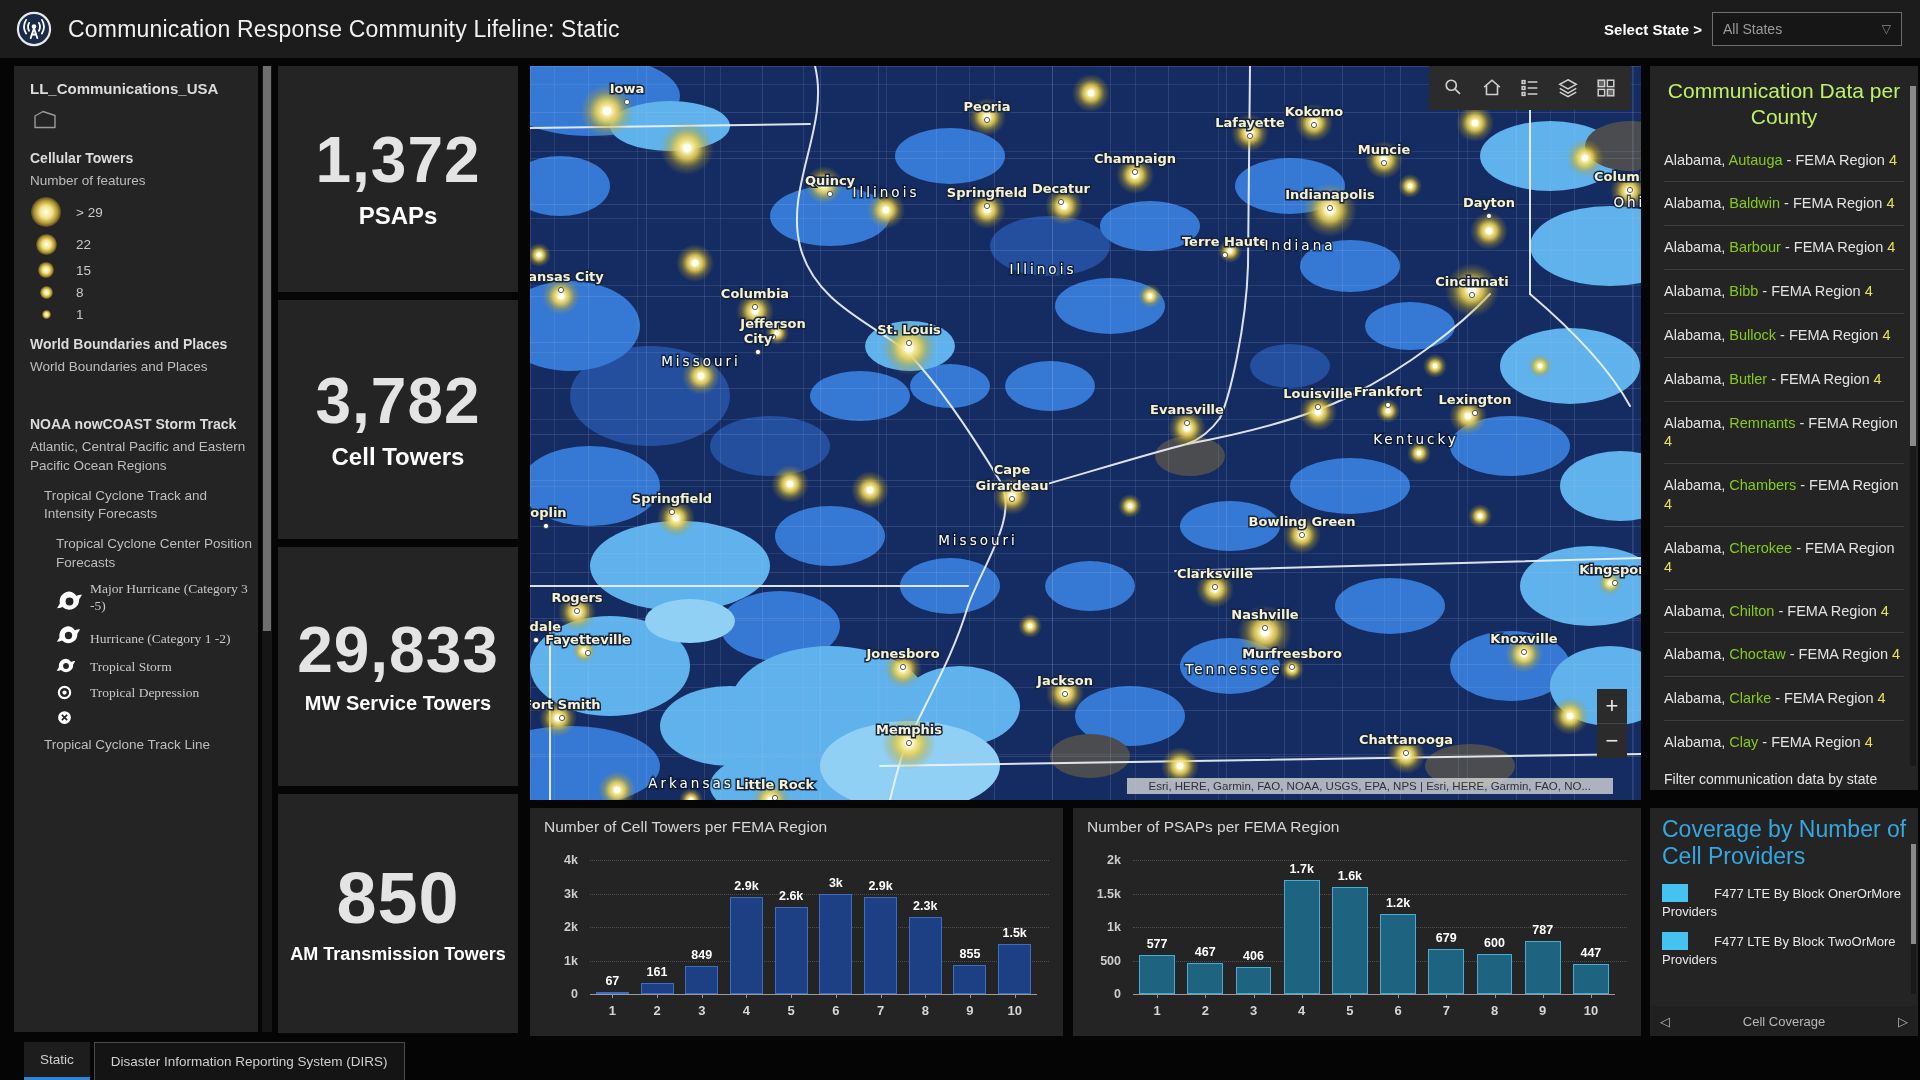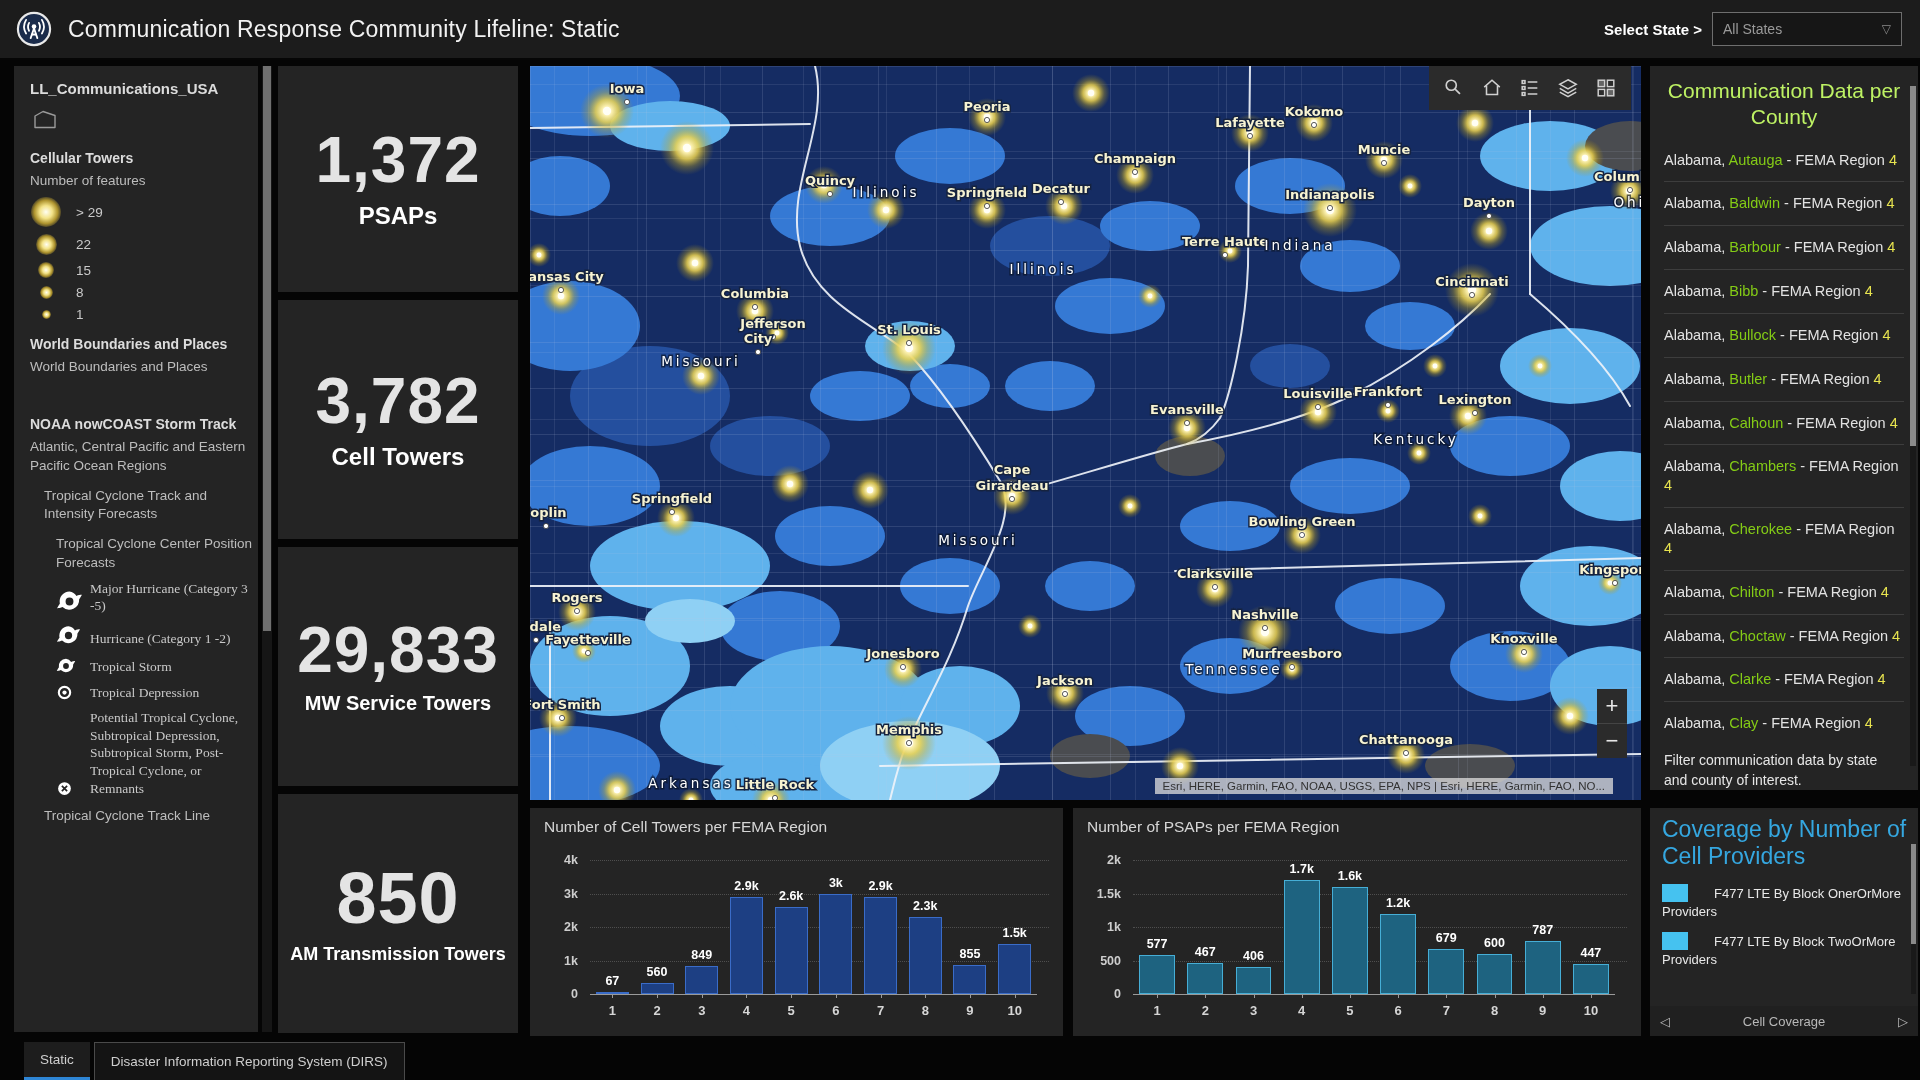--- a/index.html
+++ b/index.html
@@ -31,21 +31,21 @@
   .card-label{font-size:24px;font-weight:700;color:#ffffff;margin-top:10px;}
   .card:nth-of-type(1) .card-label{font-weight:600;}
   
   #map{left:530px;top:66px;width:1111px;height:734px;background:#152c63;overflow:hidden;}
   #map svg{display:block;}
   #map-toolbar{position:absolute;right:10px;top:0px;height:44px;background:#2b2b2b;display:flex;align-items:center;padding:0 6px;}
   .tool-btn{width:34px;height:34px;display:flex;align-items:center;justify-content:center;margin:0 2px;cursor:pointer;}
   #zoom-ctrl{position:absolute;right:14px;bottom:42px;width:30px;background:#2b2b2b;color:#e8e8e8;text-align:center;font-size:22px;line-height:1;}
   #zoom-ctrl div{padding:6px 0;cursor:pointer;}
   #zoom-ctrl div:first-child{border-bottom:1px solid #444;}
-  #attribution{position:absolute;right:28px;bottom:6px;background:rgba(216,216,216,.78);color:#323232;font-size:11.5px;padding:2px 8px;white-space:nowrap;}
+  #attribution{position:absolute;right:28px;bottom:6px;background:rgba(216,216,216,.78);color:#323232;font-size:11.5px;padding:2px 22px;white-space:nowrap;}
   
   #county-panel{left:1650px;top:66px;width:268px;height:724px;color:#e2e2e2;box-sizing:border-box;padding:10px 14px 0 14px;overflow:hidden;}
   #county-title{text-align:center;font-size:21px;color:#bef264;line-height:1.25;margin:2px 0 8px 0;}
   .county-row{border-top:1px solid #3d3d3d;padding:12px 0 12px 0;font-size:14.5px;line-height:1.3;}
   .county-row:first-of-type{border-top:none;}
   .county-name{color:#84cc16;}
   .fema-num{color:#e8e44f;}
   #county-note{font-size:14px;color:#e6e6e6;line-height:1.4;padding:6px 0 0 0;}
   #county-scroll{position:absolute;right:2px;top:20px;width:6px;height:680px;background:#191919;}
   #county-thumb{position:absolute;left:0;top:0;width:6px;height:360px;background:#8a8a8a;}
@@ -174,21 +174,20 @@
         </span>
         <span>Tropical Depression</span>
       </div>
       <div class="noaa-item">
         <span class="ic">
           <svg width="17" height="17" viewBox="0 0 24 24">
             <circle cx="12" cy="12" r="9" fill="#fff"></circle>
             <path d="M8.3 8.3l7.4 7.4M15.7 8.3l-7.4 7.4" stroke="#242424" stroke-width="2.4"></path>
           </svg>
         </span>
-        <span>Potential Tropical Cyclone, Subtropical Depression, Subtropical Storm, Post-Tropical Cyclone, or Remnants</span>
       </div>
     </div>
   <div class="sub indent1" style="margin-top:10px;">Tropical Cyclone Track Line</div>
 </div>
 <div id="side-scroll">
     <div id="side-thumb"></div>
   </div>
 
 <div class="card" style="top:66px;height:226px;">
   <div class="card-value">1,372</div>
@@ -570,21 +569,21 @@
 
 <div id="county-panel" class="panel">
   <div id="county-title">Communication Data per County</div>
   <div id="county-rows">
       <div class="county-row"><span>Alabama, </span><span class="county-name">Autauga</span><span> - FEMA Region </span><span class="fema-num">4</span></div>
       <div class="county-row"><span>Alabama, </span><span class="county-name">Baldwin</span><span> - FEMA Region </span><span class="fema-num">4</span></div>
       <div class="county-row"><span>Alabama, </span><span class="county-name">Barbour</span><span> - FEMA Region </span><span class="fema-num">4</span></div>
       <div class="county-row"><span>Alabama, </span><span class="county-name">Bibb</span><span> - FEMA Region </span><span class="fema-num">4</span></div>
       <div class="county-row"><span>Alabama, </span><span class="county-name">Bullock</span><span> - FEMA Region </span><span class="fema-num">4</span></div>
       <div class="county-row"><span>Alabama, </span><span class="county-name">Butler</span><span> - FEMA Region </span><span class="fema-num">4</span></div>
-      <div class="county-row"><span>Alabama, </span><span class="county-name">Calhoun</span><span> - FEMA Region </span><span class="fema-num">4</span></div>
+      <div class="county-row"><span>Alabama, </span><span class="county-name">Remnants</span><span> - FEMA Region </span><span class="fema-num">4</span></div>
       <div class="county-row"><span>Alabama, </span><span class="county-name">Chambers</span><span> - FEMA Region </span><span class="fema-num">4</span></div>
       <div class="county-row"><span>Alabama, </span><span class="county-name">Cherokee</span><span> - FEMA Region </span><span class="fema-num">4</span></div>
       <div class="county-row"><span>Alabama, </span><span class="county-name">Chilton</span><span> - FEMA Region </span><span class="fema-num">4</span></div>
       <div class="county-row"><span>Alabama, </span><span class="county-name">Choctaw</span><span> - FEMA Region </span><span class="fema-num">4</span></div>
       <div class="county-row"><span>Alabama, </span><span class="county-name">Clarke</span><span> - FEMA Region </span><span class="fema-num">4</span></div>
       <div class="county-row"><span>Alabama, </span><span class="county-name">Clay</span><span> - FEMA Region </span><span class="fema-num">4</span></div>
     </div>
   <div id="county-note">Filter communication data by state and county of interest.</div>
   <div id="county-scroll">
       <div id="county-thumb"></div>
@@ -602,21 +601,21 @@
       <div class="gridline" style="left: 46px; top: 55.5px;"></div>
       <div class="ytick" style="left: 0px; top: 55.5px;">3k</div>
       <div class="gridline" style="left: 46px; top: 22px;"></div>
       <div class="ytick" style="left: 0px; top: 22px;">4k</div>
       <div class="xaxis" style="left: 46px; top: 156px; width: 447px;"></div>
       <div class="bar" style="left: 51.811px; width: 33.078px; top: 153.756px; height: 2.2445px; background: rgb(29, 63, 131); border: 1.5px solid rgb(58, 108, 200);"></div>
       <div class="bar-label" style="left: 68.35px; top: 135.756px;">67</div>
       <div class="xtick" style="left: 68.35px; top: 156px;"></div>
       <div class="xlab" style="left: 68.35px; top: 165px;">1</div>
       <div class="bar" style="left: 96.511px; width: 33.078px; top: 145.213px; height: 10.787px; background: rgb(29, 63, 131); border: 1.5px solid rgb(58, 108, 200);"></div>
-      <div class="bar-label" style="left: 113.05px; top: 127.213px;">560</div>
+      <div class="bar-label" style="left: 113.05px; top: 127.213px;">161</div>
       <div class="xtick" style="left: 113.05px; top: 156px;"></div>
       <div class="xlab" style="left: 113.05px; top: 165px;">2</div>
       <div class="bar" style="left: 141.211px; width: 33.078px; top: 127.558px; height: 28.4415px; background: rgb(29, 63, 131); border: 1.5px solid rgb(58, 108, 200);"></div>
       <div class="bar-label" style="left: 157.75px; top: 109.558px;">849</div>
       <div class="xtick" style="left: 157.75px; top: 156px;"></div>
       <div class="xlab" style="left: 157.75px; top: 165px;">3</div>
       <div class="bar" style="left: 185.911px; width: 33.078px; top: 58.85px; height: 97.15px; background: rgb(29, 63, 131); border: 1.5px solid rgb(58, 108, 200);"></div>
       <div class="bar-label" style="left: 202.45px; top: 40.85px;">2.9k</div>
       <div class="xtick" style="left: 202.45px; top: 156px;"></div>
       <div class="xlab" style="left: 202.45px; top: 165px;">4</div>

